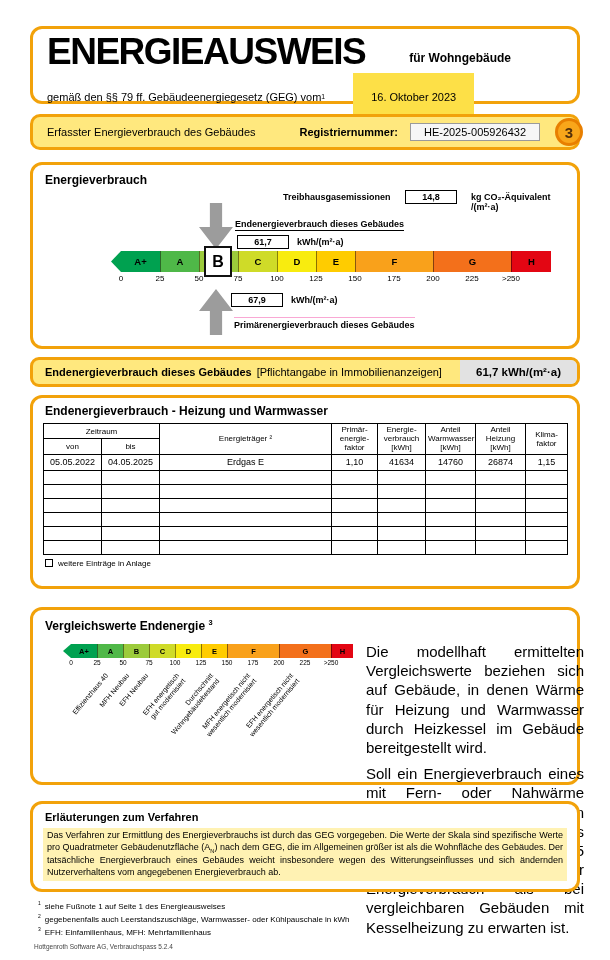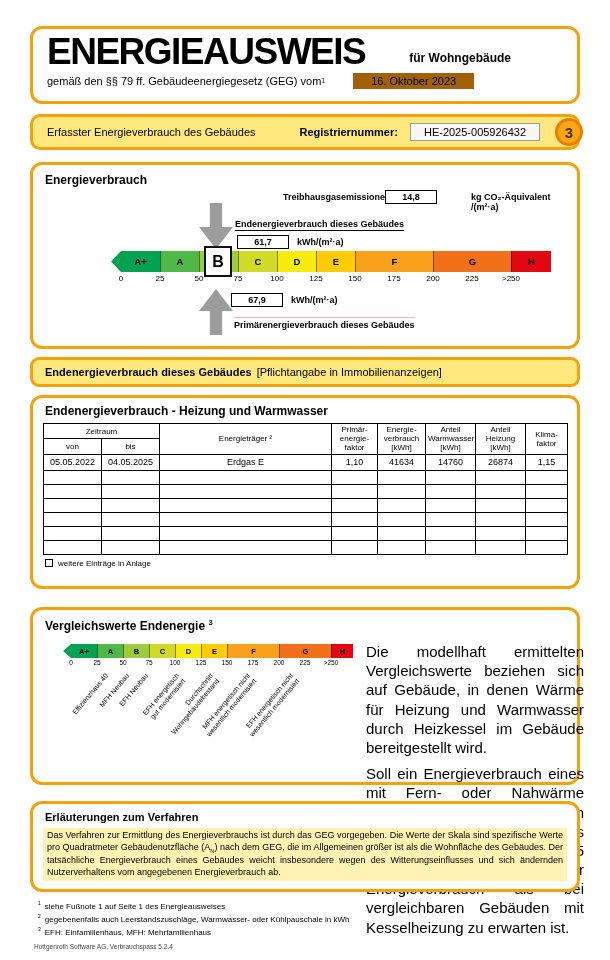--- a/index.html
+++ b/index.html
@@ -9,21 +9,21 @@
   .yellow { background:#FFE87E; }
   sup { font-size:0.62em; vertical-align:super; }
   .pre { white-space:pre-line; }
 
   
   .header-box { margin-top:26px; height:78px; padding:3px 14px 5px; }
   .title { font-size:37px; font-weight:bold; letter-spacing:-1.5px; line-height:1.08; }
   .header-top { display:flex; align-items:flex-end;text-align:center; }
   .for-label { font-size:12px; font-weight:bold; margin-left:44px; margin-bottom:7px; }
   .header-sub { display:flex; align-items:center; font-size:11px; margin-top:1px; }
-  .date-box { background:#a16207; padding:2px 18px; margin-left:28px; font-size:11px; }
+  .date-box { background:#fde047; padding:18px 18px; margin-left:28px; font-size:11px; }
 
   
   .regbar { margin-top:10px; height:36px; border-radius:10px; display:flex; align-items:center; padding:0 14px; font-size:11px; }
   .regbar-label { font-weight:normal; }
   .reg-label { font-weight:bold; margin-left:44px; }
   .reg-value { background:#F6F6F6; border:1px solid #9a9a9a; padding:2px 13px; margin-left:12px; }
   .page-badge { position:absolute; right:-6px; top:50%; transform:translateY(-50%); width:28px; height:28px; border-radius:50%;
     background:#F9A61A; border:3px solid #E87F00; color:#53300a; font-weight:bold; font-size:15px;
     display:flex; align-items:center; justify-content:center; }
 
@@ -119,21 +119,21 @@
     <span class="regbar-label">Erfasster Energieverbrauch des Gebäudes</span>
     <span class="reg-label">Registriernummer:</span>
     <span class="reg-value">HE-2025-005926432</span>
     <span class="page-badge">3</span>
   </div>
 
   <div class="box energy-box">
     <div class="sec-title">Energieverbrauch</div>
 
     <span class="abs sb" style="left:250px; top:27px;">Treibhausgasemissionen</span>
-    <span class="abs vbox" style="left:352px; top:25px;">14,8</span>
+    <span class="abs vbox" style="left:372px; top:25px;">14,8</span>
     <span class="abs sb" style="left:438px; top:27px;">kg CO₂-Äquivalent /(m²·a)</span>
 
     <div class="abs arrow arrow-down" style="left:166px; top:38px;"></div>
     <span class="abs sb underline-label" style="left:202px; top:54px;">Endenergieverbrauch dieses Gebäudes</span>
     <span class="abs vbox" style="left:204px; top:70px;">61,7</span>
     <span class="abs sb" style="left:264px; top:72px;">kWh/(m²·a)</span>
 
     <div class="scale-wrap">
       <div class="band">
         <div class="tip"></div>
@@ -183,20 +183,21 @@
 
     <span class="abs vbox" style="left:198px; top:128px;">67,9</span>
     <span class="abs sb" style="left:258px; top:130px;">kWh/(m²·a)</span>
     <div class="abs arrow arrow-up" style="left:166px; top:124px;"></div>
     <span class="abs sb overline-label" style="left:201px; top:152px;">Primärenergieverbrauch dieses Gebäudes</span>
   </div>
 
   <div class="box yellow endbar">
     <span class="endbar-label">Endenergieverbrauch dieses Gebäudes</span>
     <span class="endbar-note">[Pflichtangabe in Immobilienanzeigen]</span>
+    <span class="endbar-value">61,7 kWh/(m²·a)</span>
   </div>
 
   <div class="box table-box">
     <div class="table-title">Endenergieverbrauch - Heizung und Warmwasser</div>
     <table class="vtable">
       <colgroup>
         <col style="width:58px">
           <col style="width:58px">
           <col style="width:172px">
           <col style="width:46px">

